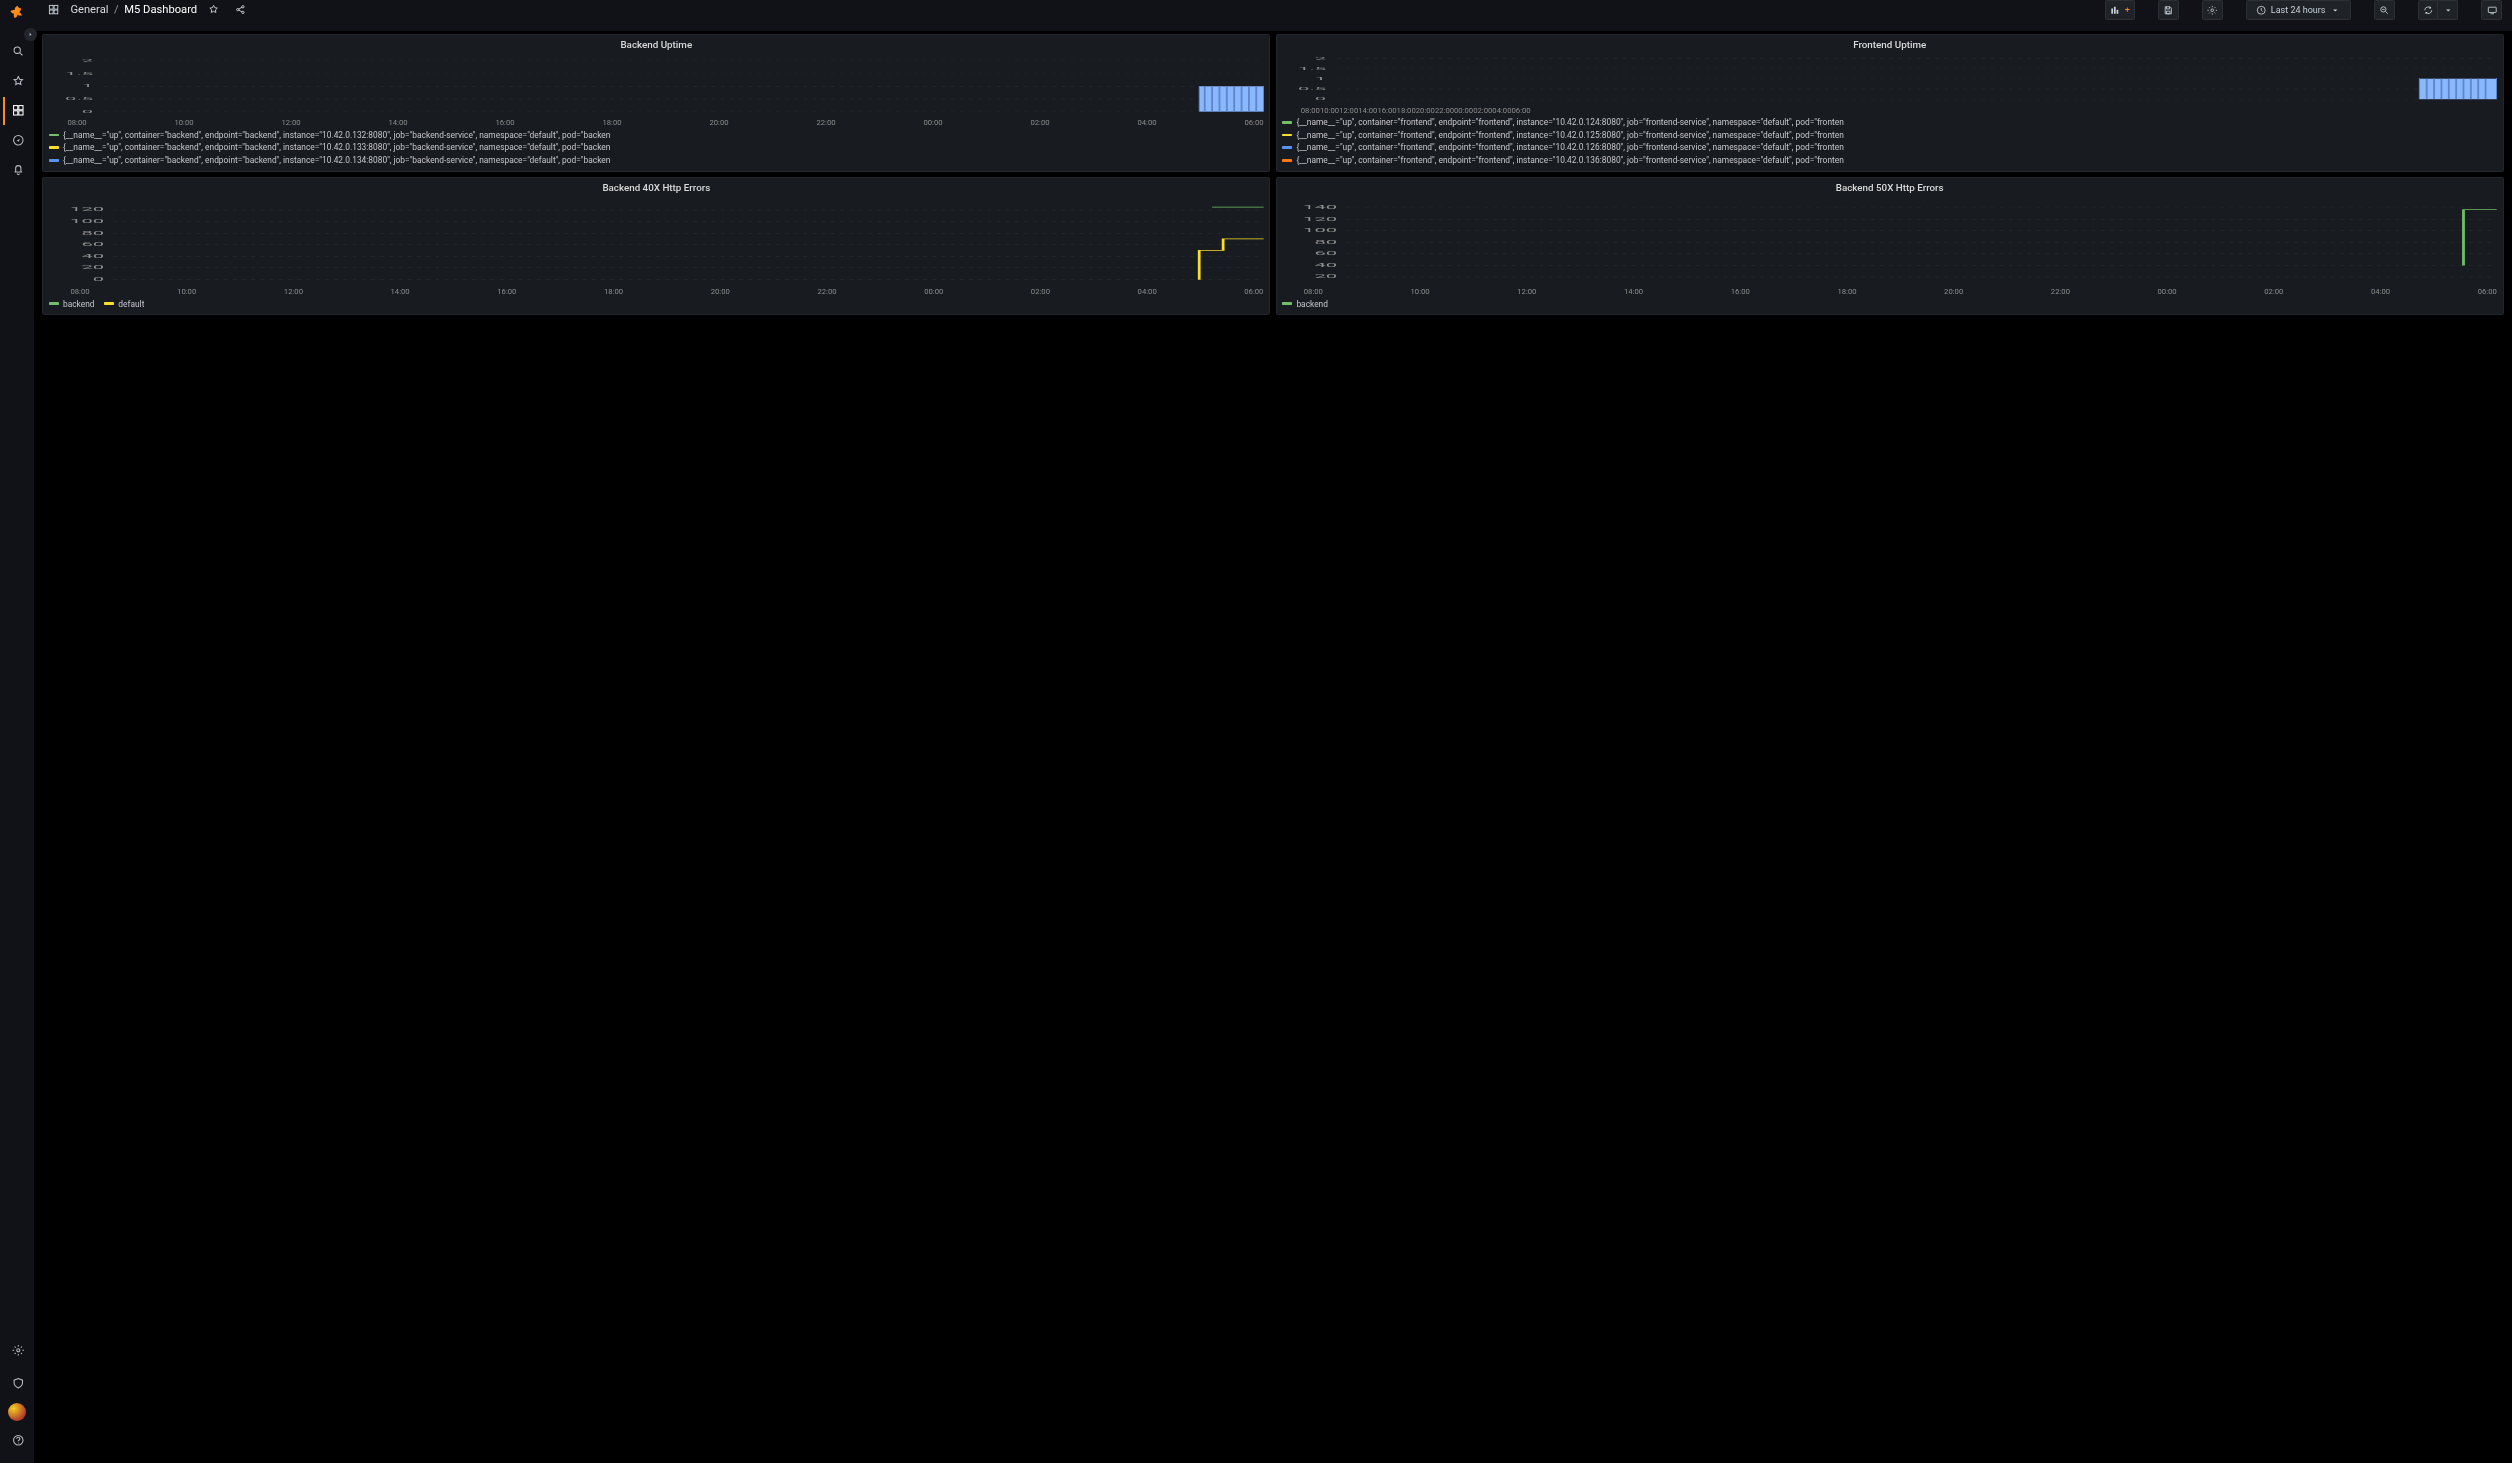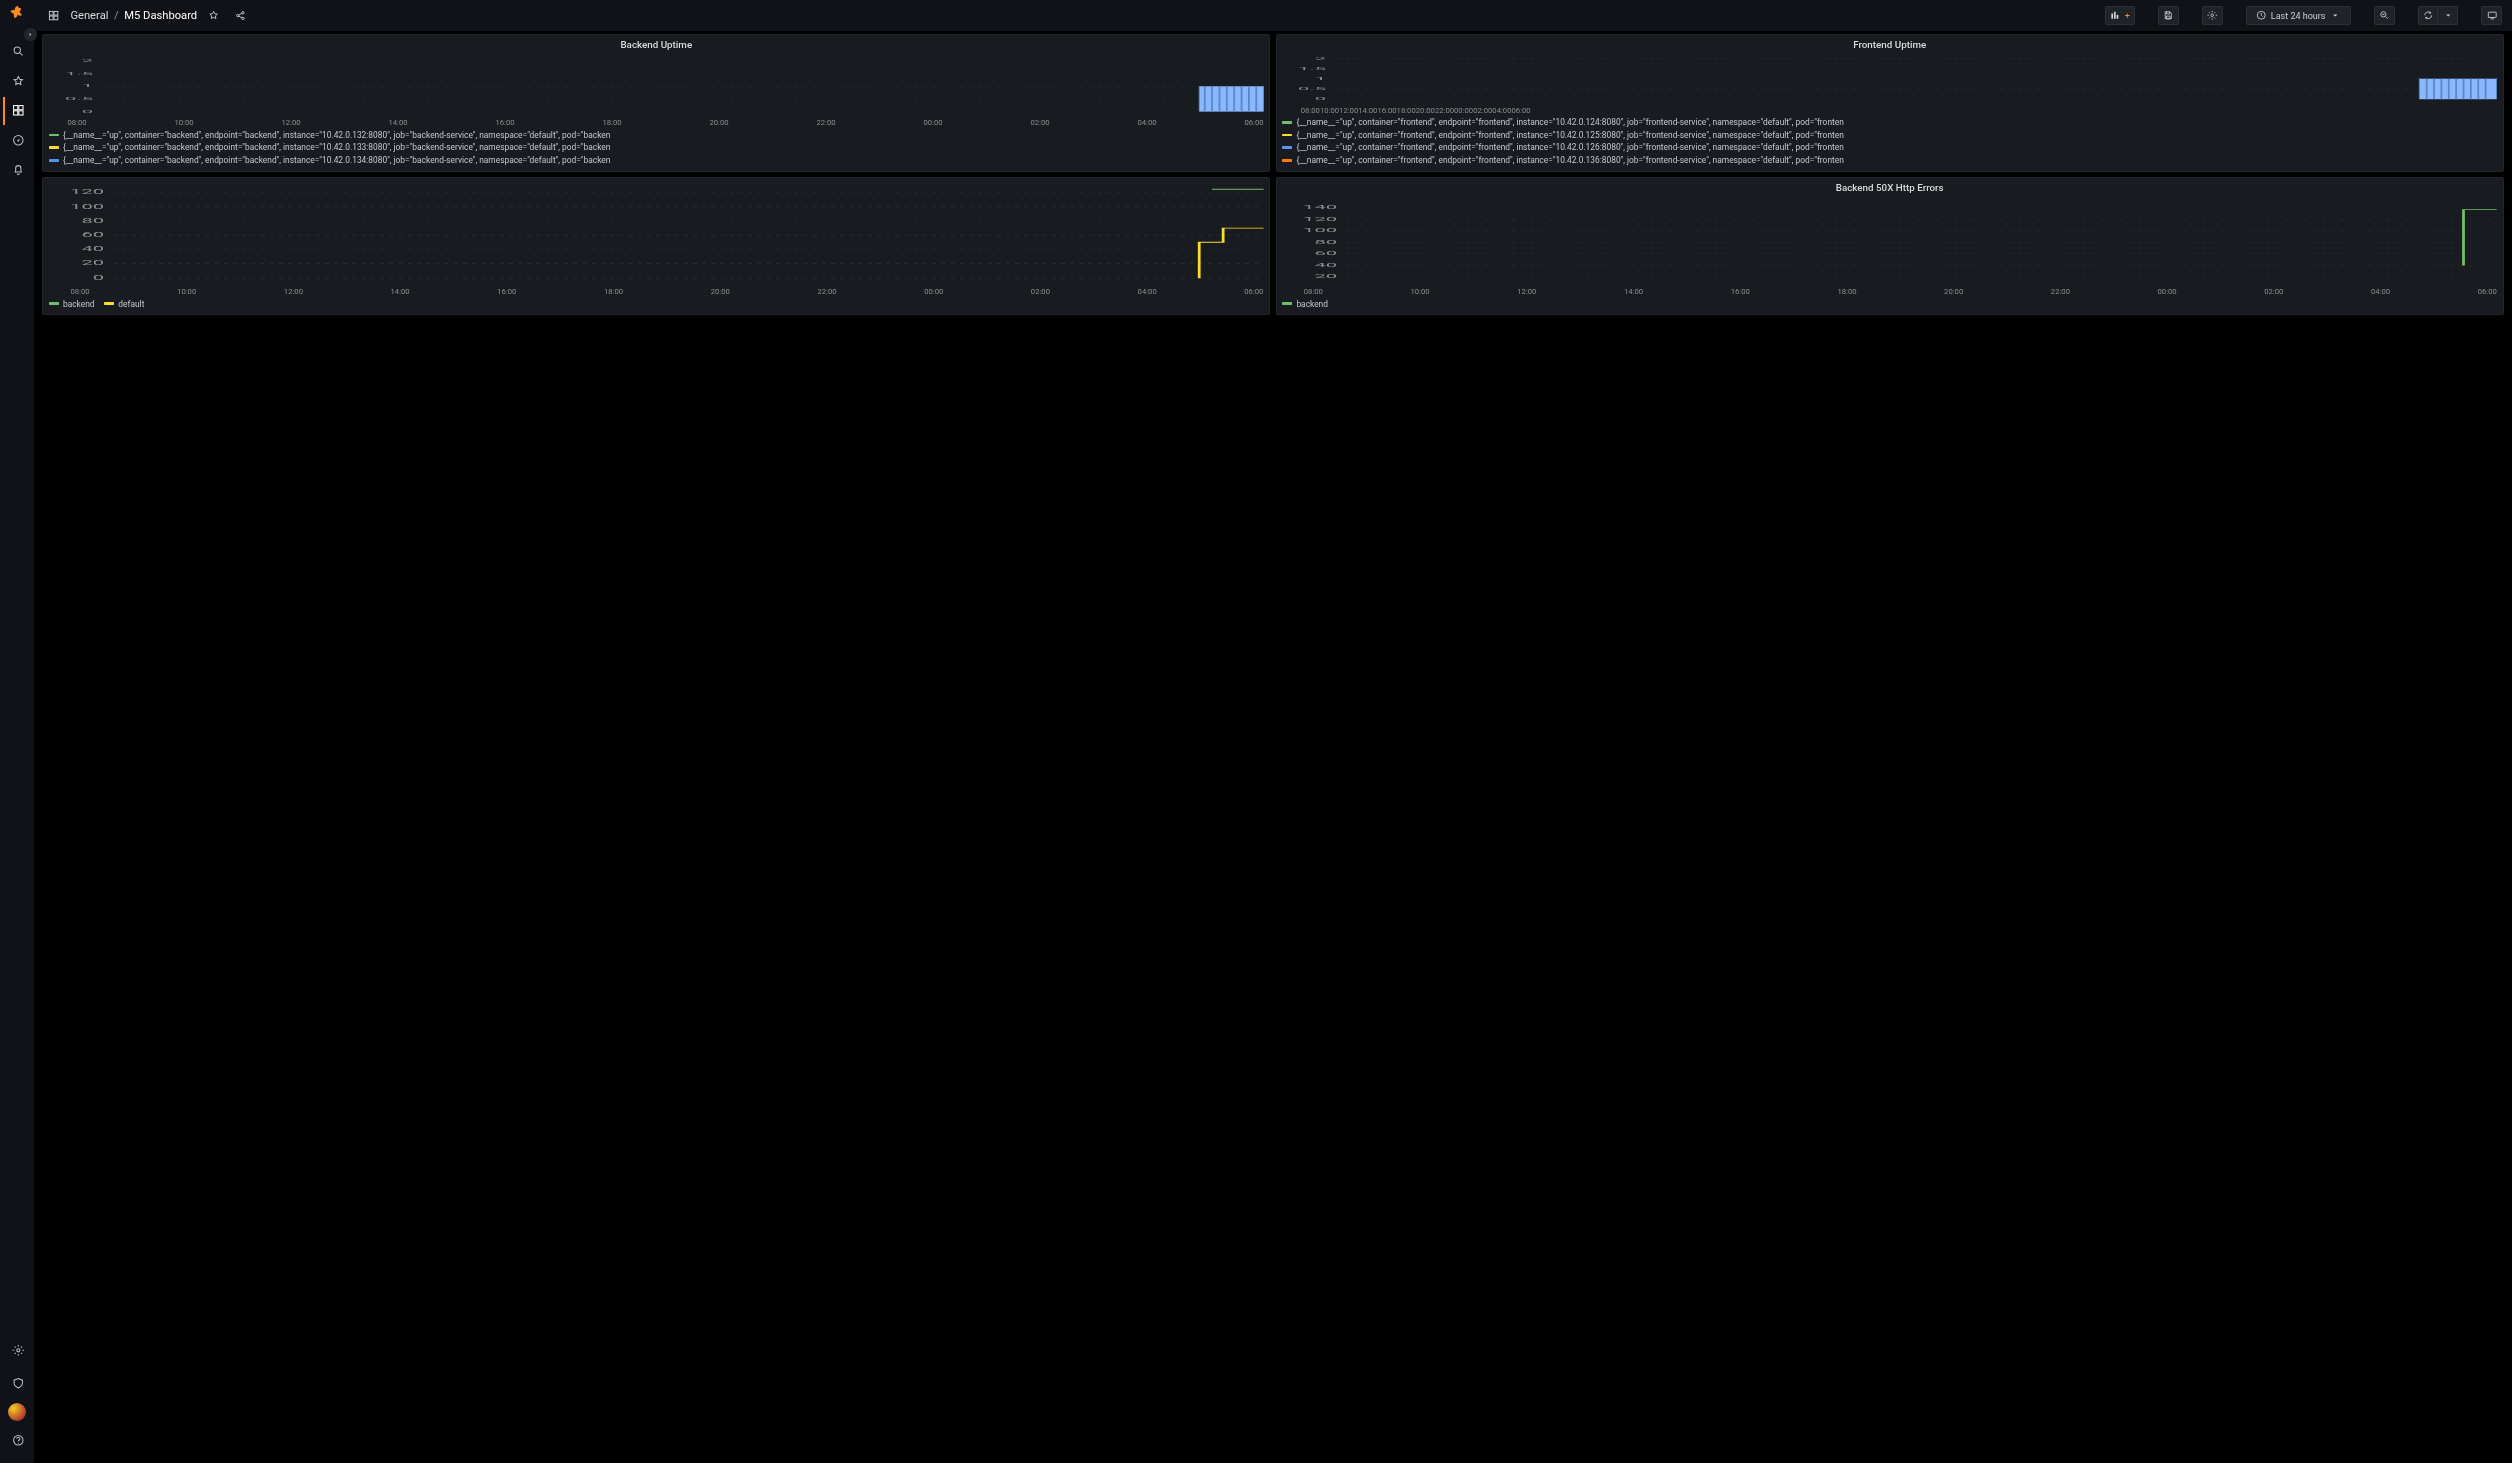--- a/index.html
+++ b/index.html
@@ -24,21 +24,21 @@
 
 .sidebar{position:fixed;left:0;top:0;bottom:0;width:34px;background:var(--bg);display:flex;flex-direction:column;align-items:center;padding-top:4.2px;z-index:10}
 .sidebar .logo{width:21px;height:21px;border-radius:50%;display:flex;align-items:center;justify-content:center;color:var(--orange);margin-bottom:5.6px}
 .sidebar .expand{position:absolute;left:24px;top:28px;width:12.6px;height:12.6px;border-radius:50%;background:#22252b;display:flex;align-items:center;justify-content:center;color:#babac5;font-size:7px}
 .sidebar .mid{display:flex;flex-direction:column;gap:1.4px;margin-top:7px;flex:1}
 .sidebar .bottom{display:flex;flex-direction:column;gap:5.6px;margin-bottom:8.4px}
 .sb-item{width:28px;height:28px;display:flex;align-items:center;justify-content:center;color:#babac5;border-left:2.1px solid transparent}
 .sb-item.active{border-left-color:var(--orange);color:#fff}
 .sb-item svg{width:12.6px;height:12.6px}
 .avatar{width:18px;height:18px;border-radius:50%;background:radial-gradient(circle at 30% 30%,#f5d020,#b33e2d 70%);margin:0 auto}
-.header{position:fixed;left:34px;right:0;top:0;height:31px;background:var(--bg);display:flex;align-items:center;padding:0 9.8px;gap:23px;z-index:9}
+.header{position:fixed;left:34px;right:0;top:0;height:31px;background:var(--bg);display:flex;align-items:flex-start;padding:0 9.8px;gap:23px;z-index:9}
 .header .left{display:flex;align-items:center;gap:7px;flex:1}
 .header .title{font-size:11.2px;color:#d8d9da}
 .header .title .folder{color:#d8d9da}
 .header .title .sep{color:#8e8e8e;margin:0 2.8px}
 .header .title .name{color:#fff}
 .hbtn{height:19.6px;min-width:19.6px;border:0.7px solid #2c2f34;background:#1f2226;border-radius:1.4px;display:flex;align-items:center;justify-content:center;color:#c7d0d9;padding:0 4.2px;gap:4.2px}
 .hbtn svg{width:10.5px;height:10.5px}
 .hicon{width:19.6px;height:19.6px;display:flex;align-items:center;justify-content:center;color:#c7d0d9}
 .hicon svg{width:11.2px;height:11.2px}
 .splitbtn{display:flex}
@@ -342,20 +342,21 @@
             <span>{__name__="up", container="frontend", endpoint="frontend", instance="10.42.0.126:8080", job="frontend-service", namespace="default", pod="fronten</span>
           </div>
         <div class="legend-row">
             <span class="swatch" style="background:#ff780a"></span>
             <span>{__name__="up", container="frontend", endpoint="frontend", instance="10.42.0.136:8080", job="frontend-service", namespace="default", pod="fronten</span>
           </div>
       </div>
     </div>
 
     <div class="panel">
+      <div class="panel-title">Backend 40X Http Errors</div>
       <div class="chart-wrap">
           <svg class="chart" viewBox="0 0 660 180" preserveAspectRatio="none" style="font-size:13px">
         <g class="axis">
           <line class="gridline" x1="35" x2="660" y1="170" y2="170"></line>
           <line class="gridline" x1="35" x2="660" y1="145" y2="145"></line>
           <line class="gridline" x1="35" x2="660" y1="121" y2="121"></line>
           <line class="gridline" x1="35" x2="660" y1="97" y2="97"></line>
           <line class="gridline" x1="35" x2="660" y1="73" y2="73"></line>
           <line class="gridline" x1="35" x2="660" y1="49" y2="49"></line>
           <line class="gridline" x1="35" x2="660" y1="25" y2="25"></line>

